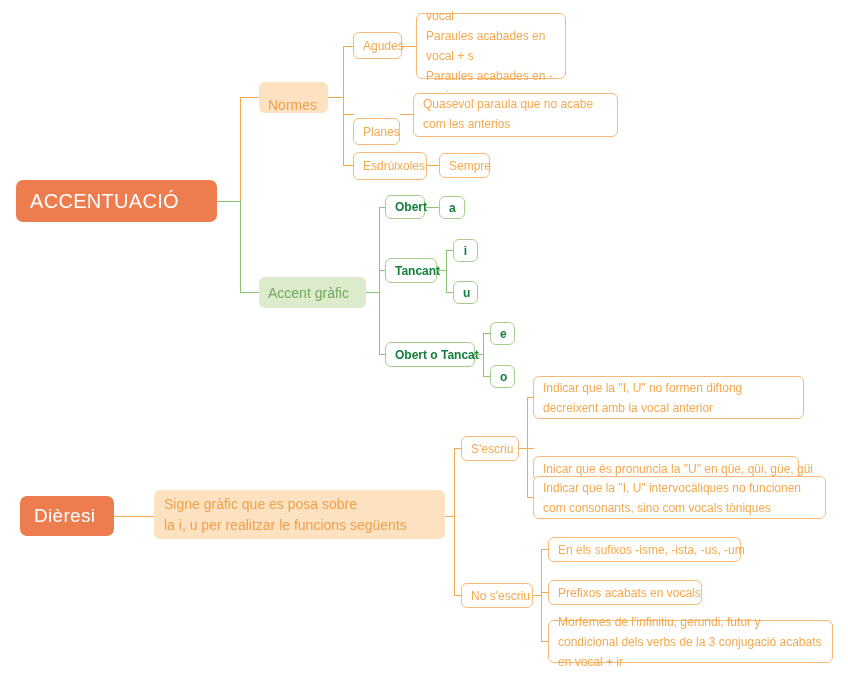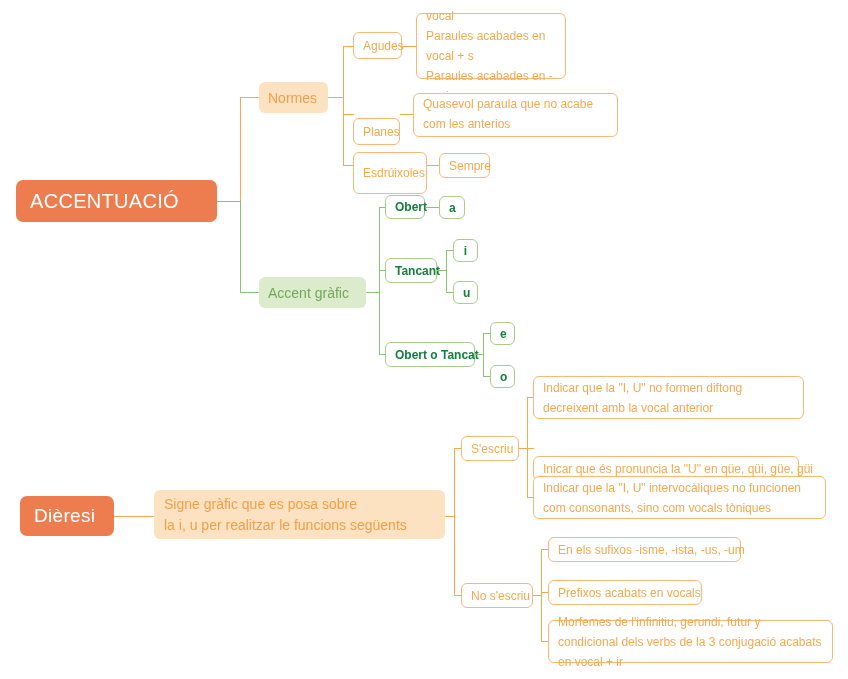--- a/index.html
+++ b/index.html
@@ -44,21 +44,21 @@
 
   <div class="ln h gr" style="left:217px;top:201px;width:24px;"></div>
 
   <div class="ln v or" style="left:240px;top:97px;height:105px;"></div>
   <div class="ln v gr" style="left:240px;top:200px;height:93px;"></div>
 
   <div class="ln h or" style="left:240px;top:97px;width:20px;"></div>
 
   <div class="ln h gr" style="left:240px;top:292px;width:20px;"></div>
 
-  <div class="node fill-or pad" style="left:259px;top:82px;width:69px;height:31px;font-size:14px;">
+  <div class="node fill-or pad" style="left:259px;top:82px;width:69px;height:31px;font-size:14px;align-items:flex-end;">
     <span class="txt">Normes</span>
   </div>
 
   <div class="ln h or" style="left:328px;top:97px;width:16px;"></div>
   <div class="ln v or" style="left:343px;top:46px;height:120px;"></div>
   <div class="ln h or" style="left:343px;top:46px;width:11px;"></div>
   <div class="ln h or" style="left:343px;top:114px;width:11px;"></div>
   <div class="ln h or" style="left:343px;top:165px;width:11px;"></div>
 
   <div class="node out-or pad" style="left:353px;top:32px;width:49px;height:27px;font-size:12px;">
@@ -72,21 +72,21 @@
   </div>
 
   <div class="node out-or pad" style="left:353px;top:118px;width:47px;height:27px;font-size:12px;">
     <span class="txt">Planes</span>
   </div>
   <div class="ln h or" style="left:400px;top:114px;width:14px;"></div>
   <div class="node out-or pad multiline" style="left:413px;top:93px;width:205px;height:44px;font-size:12px;align-items:flex-start;">
     <span class="txt">Quasevol paraula que no acabe com les anterios</span>
   </div>
 
-  <div class="node out-or pad" style="left:353px;top:152px;width:74px;height:42px;font-size:12px;">
+  <div class="node out-or pad" style="left:353px;top:152px;width:74px;height:28px;font-size:12px;">
     <span class="txt">Esdrúixoles</span>
   </div>
   <div class="ln h or" style="left:427px;top:165px;width:13px;"></div>
   <div class="node out-or pad" style="left:439px;top:153px;width:51px;height:25px;font-size:12px;">
     <span class="txt">Sempre</span>
   </div>
 
   <div class="node fill-gr pad" style="left:259px;top:277px;width:107px;height:31px;font-size:14px;">
     <span class="txt">Accent gràfic</span>
   </div>

